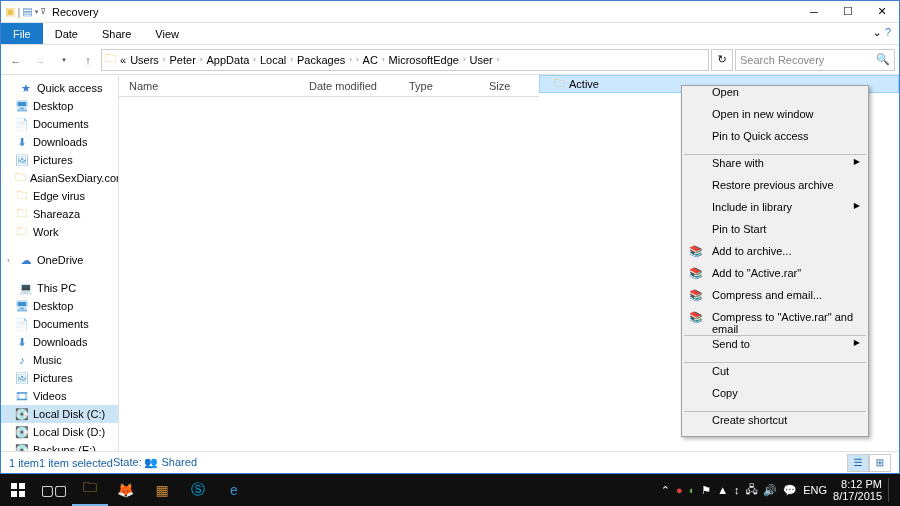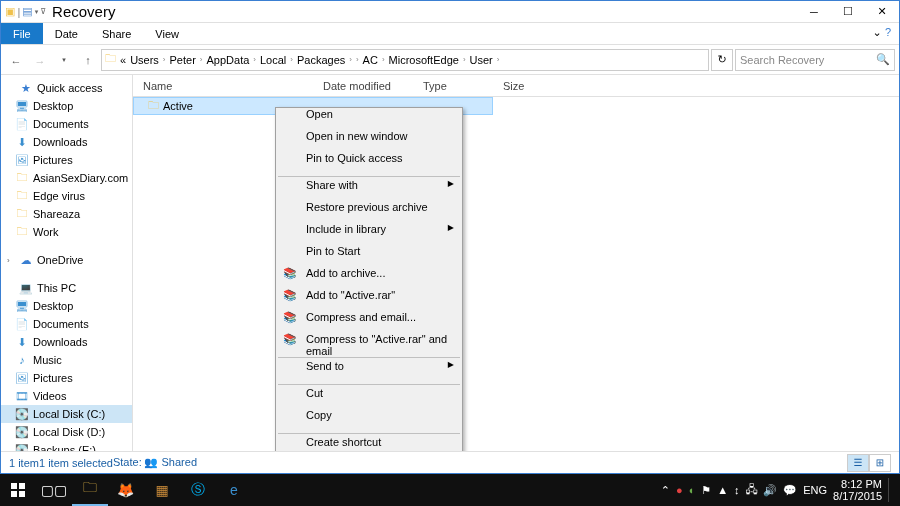--- a/index.html
+++ b/index.html
@@ -1,21 +1,21 @@
 <!DOCTYPE html>
 <html><head>
 <meta charset="utf-8">
 <style>
 * { margin: 0; padding: 0; box-sizing: border-box; font-family: "Segoe UI", Tahoma, sans-serif; font-size: 11px; }
 body { background: #000; width: 900px; height: 506px; overflow: hidden; position: relative; }
 .window { position: absolute; top: 0; left: 0; right: 0; bottom: 32px; background: #fff; display: flex; flex-direction: column; border: 1px solid #3a7fd2; }
 
 .titlebar { height: 22px; background: #fff; display: flex; align-items: center; padding-left: 4px; border-bottom: 1px solid #e0e0e0; }
 .titlebar .icons-left { display: flex; gap: 2px; align-items: center; }
-.titlebar .title { margin-left: 6px; font-size: 15px; }
+.titlebar .title { margin-left: 6px; font-size: 11px; }
 .titlebar .wincontrols { margin-left: auto; display: flex; }
 .titlebar .wincontrols div { width: 34px; height: 22px; display: flex; align-items: center; justify-content: center; }
 
 .ribbon-tabs { height: 22px; display: flex; align-items: stretch; border-bottom: 1px solid #e0e0e0; }
 .ribbon-tabs .file-tab { background: #1979ca; color: #fff; padding: 3px 12px; font-size: 11px; display: flex; align-items: center; }
 .ribbon-tabs .tab { padding: 3px 12px; font-size: 11px; display: flex; align-items: center; }
 .ribbon-tabs .expand { margin-left: auto; padding: 3px 8px; }
 
 .navbar { height: 30px; display: flex; align-items: center; padding: 2px 4px; gap: 2px; border-bottom: 1px solid #e0e0e0; }
 .navbar .navbtn { width: 22px; height: 22px; display: flex; align-items: center; justify-content: center; color: #555; }
@@ -30,21 +30,21 @@
 
 .body { flex: 1; display: flex; overflow: hidden; }
 .sidebar { width: 132px; border-right: 1px solid #e0e0e0; overflow-y: auto; padding-top: 4px; }
 .sidebar .item { display: flex; align-items: center; height: 18px; padding-left: 14px; gap: 4px; font-size: 11px; white-space: nowrap; }
 .sidebar .item.top { padding-left: 6px; }
 .sidebar .item .ico { width: 14px; height: 14px; display: flex; align-items: center; justify-content: center; font-size: 11px; }
 .sidebar .item.selected { background: #cce5f6; }
 .sidebar .gap { height: 10px; }
 .expand-caret { width: 8px; font-size: 8px; color: #666; }
 
-.content { flex: 1; display: flex; flex-direction: column; }
+.content { flex: 1; display: flex; flex-direction: row; }
 .col-headers { height: 22px; display: flex; align-items: center; border-bottom: 1px solid #e0e0e0; font-size: 11px; color: #444; }
 .col-headers div { padding-left: 10px; border-right: 1px solid transparent; }
 .col-name { width: 180px; }
 .col-date { width: 100px; }
 .col-type { width: 80px; }
 .col-size { width: 60px; }
 .file-list { flex: 1; position: relative; }
 .file-row { height: 18px; display: flex; align-items: center; padding-left: 14px; gap: 4px; font-size: 11px; }
 .file-row.selected { background: #cce8ff; border: 1px solid #99d1ff; }
 .file-row .fico { color: #f0c14b; }

